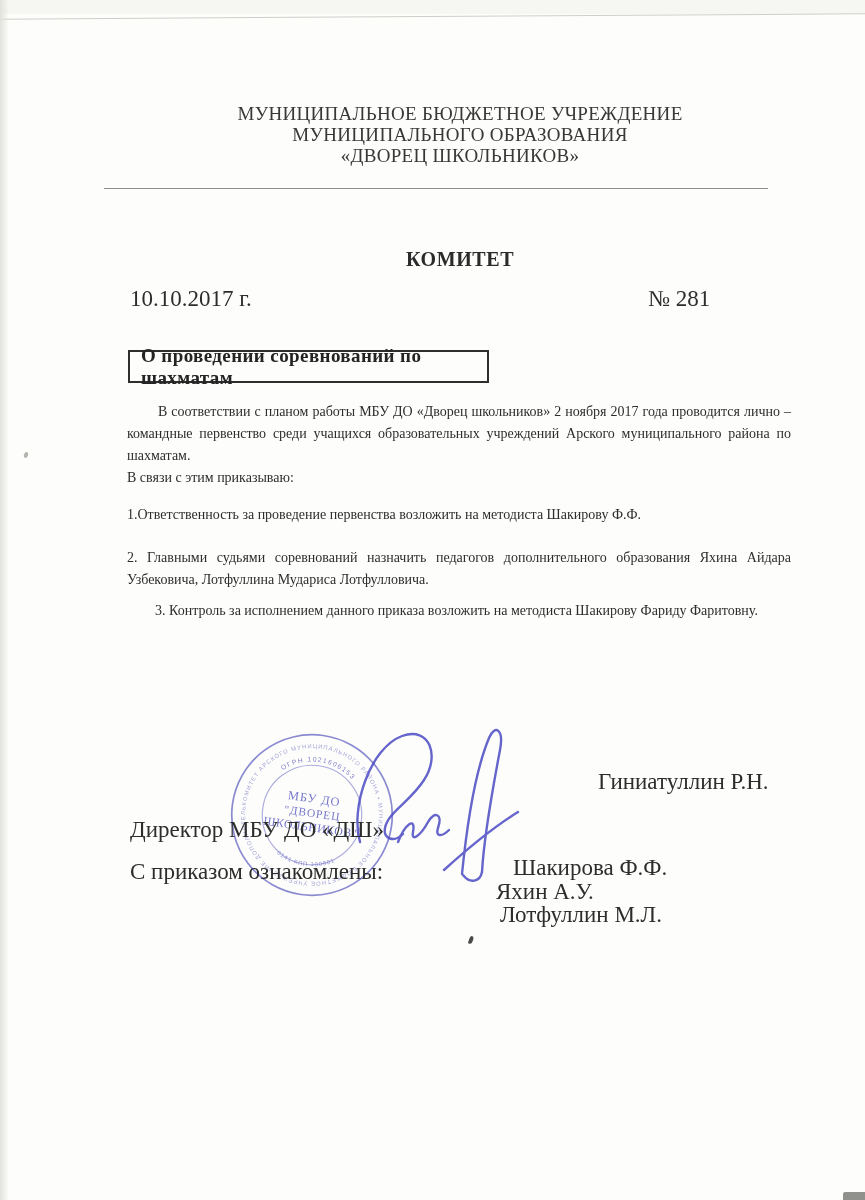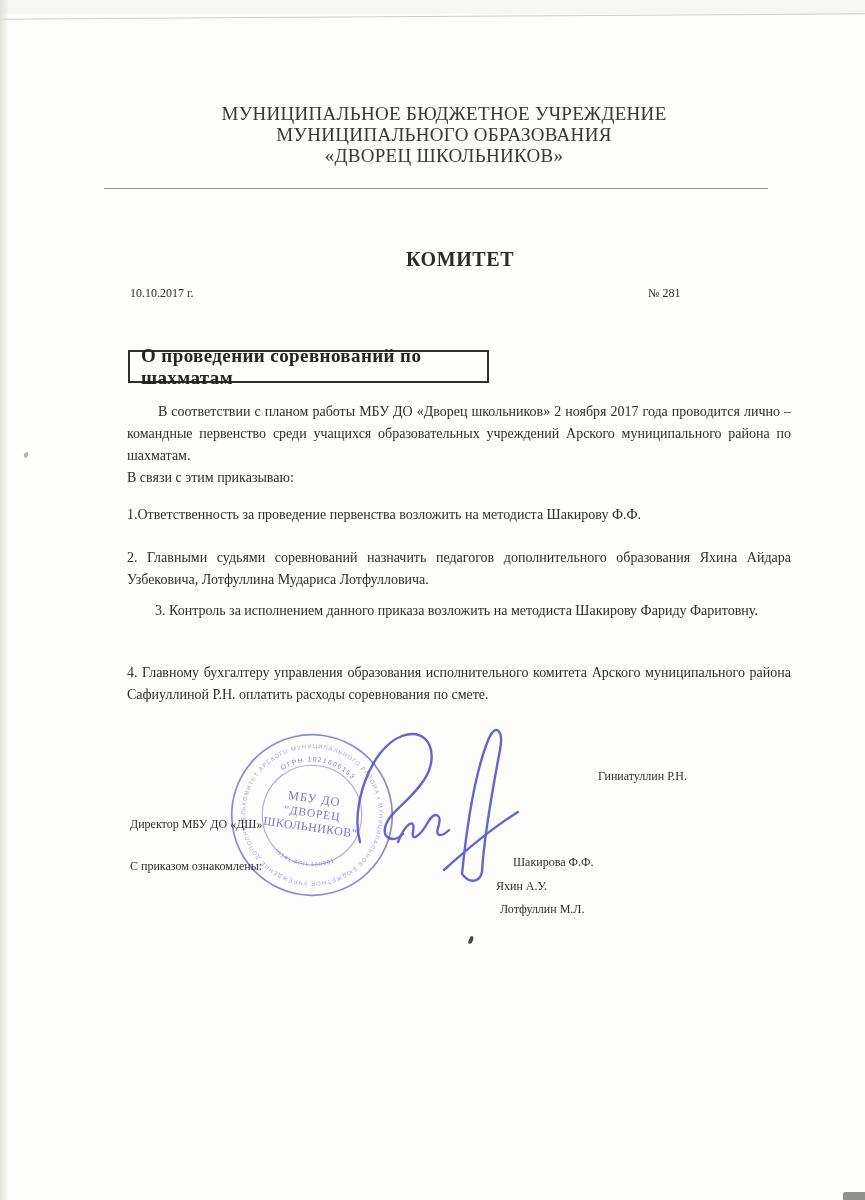--- a/index.html
+++ b/index.html
@@ -16,21 +16,21 @@
   
   .scan-top-strip{left:0;top:0;width:865px;height:14px;background:#f6f6f2;}
   .scan-top-line{left:-4px;top:16px;width:875px;height:1px;background:#cfcfc9;transform:rotate(-0.35deg);}
   .scan-left-edge{left:0;top:0;width:9px;height:1200px;background:linear-gradient(90deg,#e2e2dd,rgba(255,255,255,0));}
   .scan-right-edge{right:0;top:0;width:5px;height:1200px;background:linear-gradient(270deg,#ececе7,rgba(255,255,255,0));opacity:.6;}
   .scan-corner{left:843px;top:1192px;width:22px;height:8px;background:#90908c;border-radius:2px 0 0 0;}
   .scan-speck{left:24px;top:452px;width:4px;height:6px;background:#b5b5b0;border-radius:50%;transform:rotate(20deg);}
   .scan-comma{left:469px;top:936px;width:4px;height:8px;border-radius:50% 50% 60% 10%;background:#4a4a48;transform:rotate(18deg);}
 
   
-  .header{left:114px;top:103px;width:660px;text-align:center;
+  .header{left:130px;top:103px;width:660px;text-align:center;
     font-size:19px;line-height:21px;color:#383838;letter-spacing:.3px;}
   .header div{white-space:nowrap;}
   .header-underline{left:104px;top:188px;width:664px;height:1px;background:#8d8d8a;}
 
   
   .order-title{left:130px;top:248px;width:660px;text-align:center;
     font-weight:bold;font-size:20px;letter-spacing:.6px;color:#2b2b2b;}
   .order-date{left:130px;top:286px;font-size:19px;}
   .order-number{left:648px;top:286px;font-size:19px;}
 
@@ -45,21 +45,21 @@
     text-align:justify;color:#2d2d2d;}
   .p-indent{text-indent:31px;}
   .p1{top:401px;}
   .intro-line{text-align:left;}
   .item1{top:504px;}
   .item2{top:547px;}
   .item3{top:600px;margin-left:28px;}
   .item4{top:662px;}
 
   
-  .sig{font-size:12px;color:#2d2d2d;white-space:nowrap;}
+  .sig{font-size:23px;color:#2d2d2d;white-space:nowrap;}
   .director-label{left:130px;top:817px;}
   .director-name{left:566px;top:769px;margin-left:32px;}
   .ack-label{left:130px;top:859px;}
   .ack-name-0{left:513px;top:855px;}
   .ack-name-1{left:496px;top:879px;}
   .ack-name-2{left:500px;top:902px;}
 
   
   .stamp-wrap{left:226px;top:729px;width:172px;height:172px;}
   .sign-wrap{left:342px;top:722px;width:196px;height:170px;}
@@ -92,21 +92,20 @@
     <span>О проведении соревнований по шахматам</span>
   </div>
 
   <div class="abs bodytext p1">
     <div class="p-indent">В соответствии с планом работы МБУ ДО «Дворец школьников» 2 ноября 2017 года проводится лично – командные первенство среди учащихся образовательных учреждений Арского муниципального района по шахматам.</div>
     <div class="intro-line">В связи с этим приказываю:</div>
   </div>
   <div class="abs bodytext item1">1.Ответственность за проведение первенства возложить на методиста Шакирову Ф.Ф.</div>
   <div class="abs bodytext item2">2. Главными судьями соревнований назначить педагогов  дополнительного образования Яхина Айдара Узбековича,  Лотфуллина Мудариса Лотфулловича.</div>
   <div class="abs bodytext item3">3. Контроль за исполнением данного приказа  возложить на методиста Шакирову Фариду Фаритовну.</div>
-  <div class="abs bodytext item4">4. Главному бухгалтеру управления образования исполнительного комитета Арского муниципального района Сафиуллиной Р.Н. оплатить расходы соревнования по смете.</div>
 
   <div class="abs stamp-wrap">
     <svg width="172" height="172" viewBox="0 0 180 180" xmlns="http://www.w3.org/2000/svg">
       <g transform="rotate(8 90 90)" stroke="#6a6ac6" fill="none" opacity="0.78">
         <circle cx="90" cy="90" r="84" stroke-width="1.8"></circle>
         <circle cx="90" cy="90" r="52" stroke-width="1.2" opacity="0.7"></circle>
       </g>
       <defs>
         <path id="ringPath" d="M 20 90 A 70 70 0 1 1 160 90 A 70 70 0 1 1 20 90"></path>
         <path id="ogrnPath" d="M 41.5 118 A 56 56 0 1 1 138.5 118"></path>

